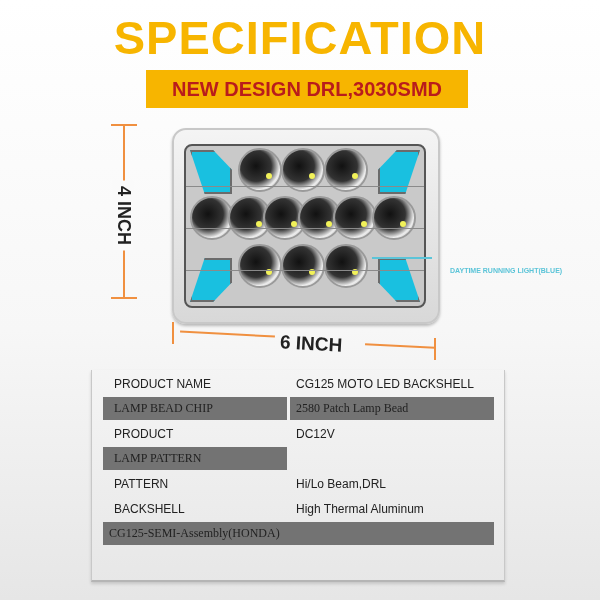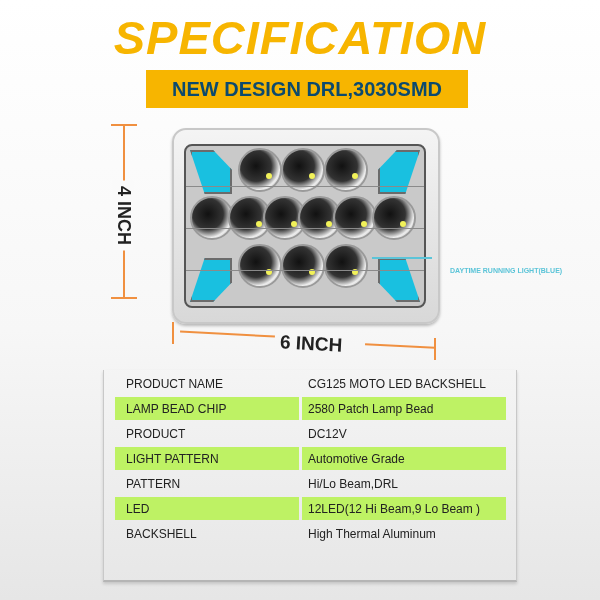--- a/index.html
+++ b/index.html
@@ -5,25 +5,24 @@
   html, body { margin:0; padding:0; }
   body {
     width:600px; height:600px; overflow:hidden; position:relative;
     background: linear-gradient(to bottom, #ffffff 0%, #f7f7f7 55%, #e6e6e6 100%);
     font-family: "Liberation Sans", sans-serif;
   }
   .title {
     position:absolute; left:0; width:600px; top:10px; text-align:center;
     color:#f7b500; font-weight:bold; font-size:47px; letter-spacing:1px;
     font-family: "Liberation Sans", sans-serif;
-    font-style: italic;
   }
   .banner {
     position:absolute; left:146px; top:70px; width:322px; height:38px;
-    background:#f7b500; color:#0c4a6e; font-weight:bold; font-size:20px;
+    background:#f7b500; color:#b91c1c; font-weight:bold; font-size:20px;
     display:flex; align-items:center; justify-content:center;
   }
   
   .dim-v { position:absolute; left:123px; top:125px; width:2px; height:173px; background:#f09040; }
   .dim-v-cap { position:absolute; left:111px; width:26px; height:2px; background:#f09040; }
   .dim-v-label {
     position:absolute; left:88px; top:205px; width:70px; text-align:center;
     transform:rotate(90deg); font-weight:bold; font-size:18px; color:#222;
     background:#fafafa;
   }
@@ -58,30 +57,30 @@
     border:2px solid #9a9a9a;
   }
   .led .chip { position:absolute; right:8px; bottom:11px; width:6px; height:6px; border-radius:50%; background:#f2f25a; }
   .hline { position:absolute; left:0; right:0; height:1px; background:#8a8a8a; }
   .drl-line { position:absolute; left:372px; top:257px; width:60px; height:2px; background:#5bc4d8; }
   .drl-label {
     position:absolute; left:450px; top:267px; font-size:7px; font-weight:bold; color:#5bc4d8;
   }
   
   .spec-table {
-    position:absolute; left:103px; top:370px; width:414px; height:212px;
+    position:absolute; left:91px; top:370px; width:414px; height:212px;
     border-left:1px solid #c8c8c8; border-right:1px solid #c8c8c8;
     border-bottom:2px solid #b5b5b5; box-shadow:0 2px 3px rgba(0,0,0,0.15);
     padding:1px 10px 0 11px; box-sizing:border-box;
   }
   .row { display:flex; height:25px; align-items:center; }
   .row .k, .row .v { height:23px; display:flex; align-items:center; font-size:12px; color:#222; }
   .row .k { width:173px; padding-left:11px; margin-right:3px; }
   .row .v { flex:1; padding-left:6px; }
-  .row.alt .k, .row.alt .v { background:#bef264; }
+  .row.alt .k, .row.alt .v { background:#737373;font-family:Liberation Serif, serif; }
 </style>
 </head>
 <body>
 
 <div class="title">SPECIFICATION</div>
 <div class="banner">NEW DESIGN DRL,3030SMD</div>
 
 <div>
   <div class="dim-v"></div>
   <div class="dim-v-cap" style="top:124px"></div>
@@ -157,30 +156,26 @@
   </div>
   <div class="row alt">
     <div class="k">LAMP BEAD CHIP</div>
     <div class="v">2580 Patch Lamp Bead</div>
   </div>
   <div class="row">
     <div class="k">PRODUCT</div>
     <div class="v">DC12V</div>
   </div>
   <div class="row alt">
-    <div class="k">LIGHT PATTERN</div>
-    <div class="v">Automotive Grade</div>
+    <div class="k">LAMP PATTERN</div>
   </div>
   <div class="row">
     <div class="k">PATTERN</div>
     <div class="v">Hi/Lo Beam,DRL</div>
-  </div>
-  <div class="row alt">
-    <div class="k">LED</div>
-    <div class="v">12LED(12 Hi Beam,9 Lo Beam )</div>
   </div>
   <div class="row">
     <div class="k">BACKSHELL</div>
     <div class="v">High Thermal Aluminum</div>
   </div>
   <div class="row alt">
+    <div class="v">CG125-SEMI-Assembly(HONDA)</div>
   </div>
 </div>
 
 </body></html>

